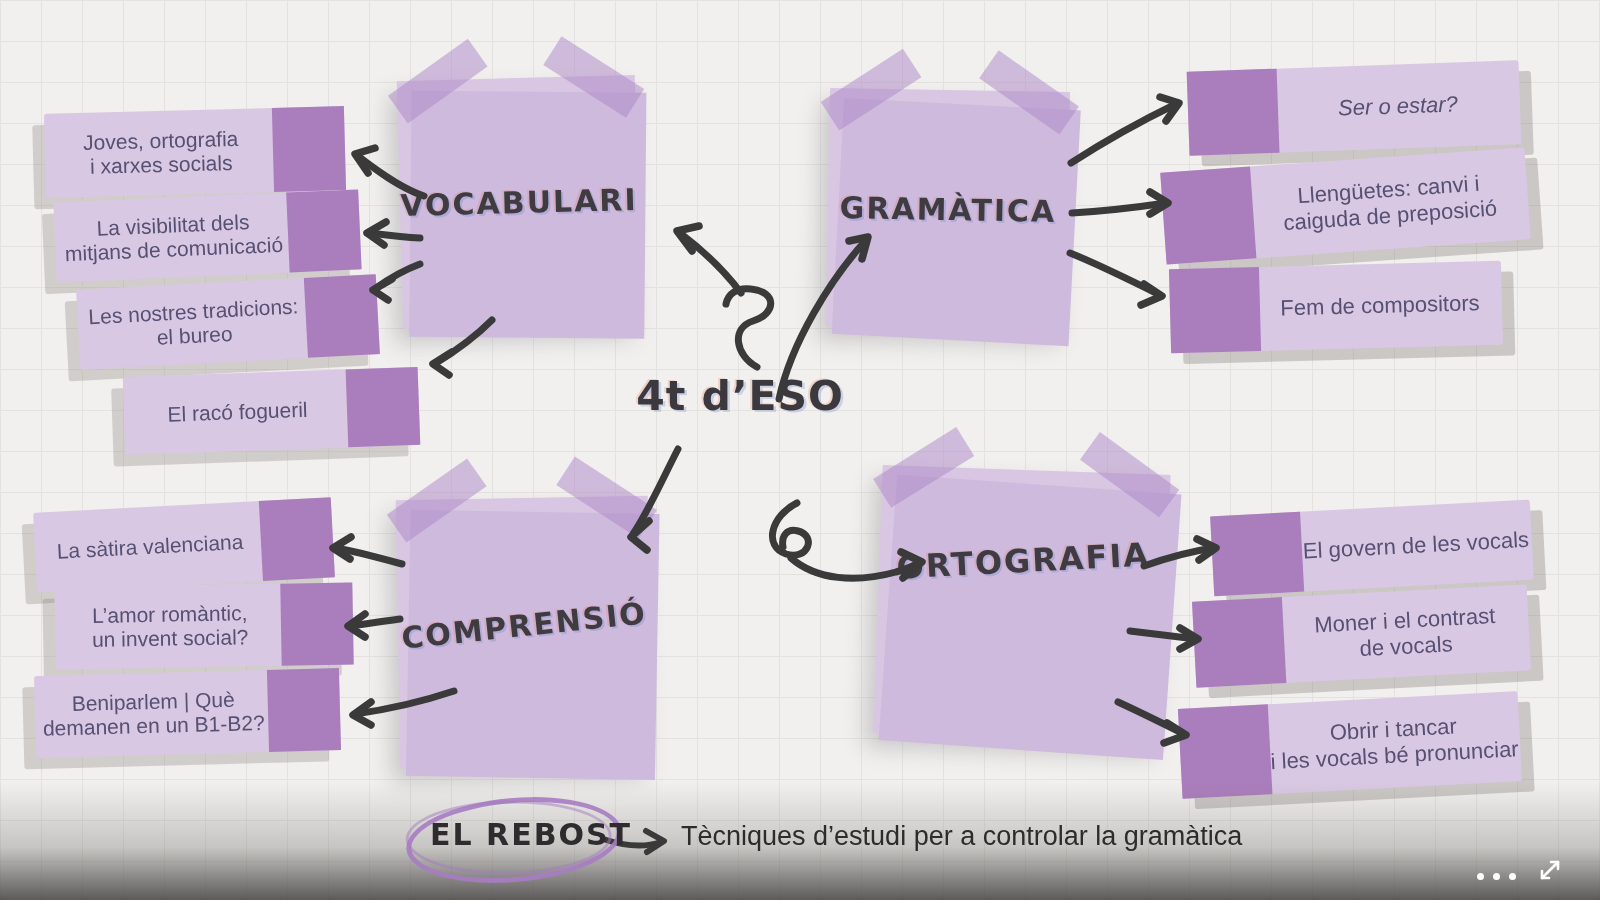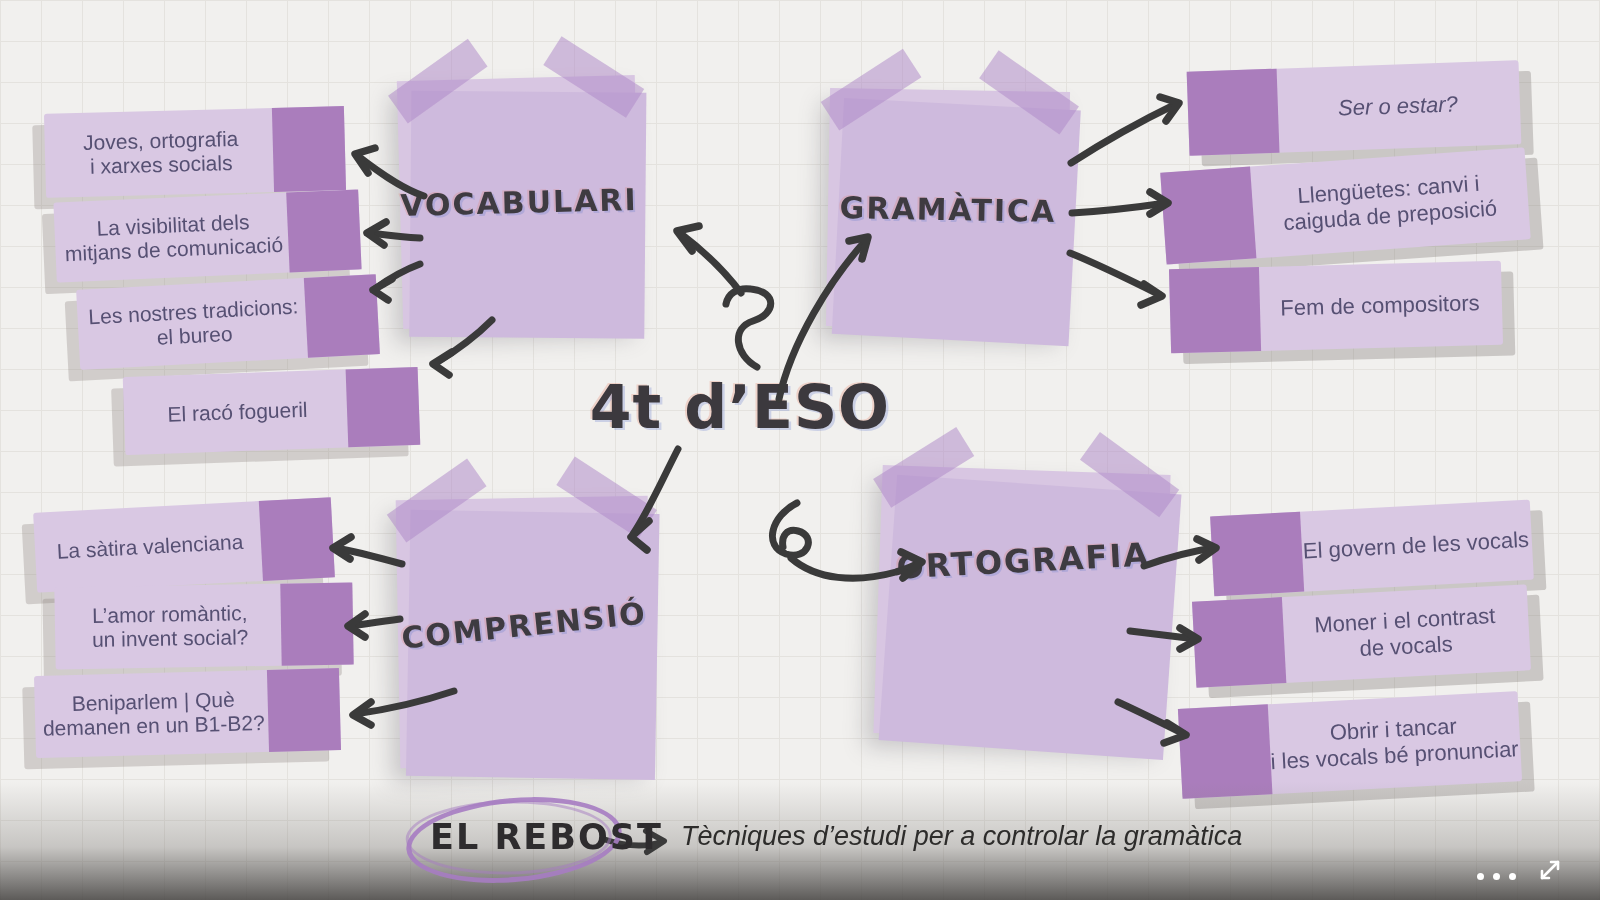--- a/index.html
+++ b/index.html
@@ -68,21 +68,21 @@
   .m1{left:1188px;top:66px; width:332px;height:84px;transform:rotate(-2deg);}
   .m2{left:1163px;top:160px;width:365px;height:92px;transform:rotate(-4deg);}
   .m3{left:1170px;top:265px;width:332px;height:84px;transform:rotate(-1.5deg);}
   .m4{left:1212px;top:508px;width:320px;height:80px;transform:rotate(-3deg);}
   .m5{left:1194px;top:593px;width:335px;height:86px;transform:rotate(-3deg);}
   .m6{left:1180px;top:700px;width:340px;height:90px;transform:rotate(-3deg);}
 
   
   .title{position:absolute;left:570px;top:372px;width:340px;text-align:center;z-index:2;}
   .title .main{
-    font-family:"DejaVu Sans",sans-serif;font-weight:bold;font-size:60px;
+    font-family:"DejaVu Sans",sans-serif;font-weight:bold;font-size:41px;
     letter-spacing:1px;color:#3c393e;
     text-shadow:2.5px 2px 0 rgba(115,135,210,0.30), -2px -1.5px 0 rgba(230,120,90,0.25);
   }
   .title .part{
     margin-top:6px;font-family:"DejaVu Sans",sans-serif;font-weight:bold;
     font-size:21px;letter-spacing:5px;color:#3c393e;
   }
 
   
   .arrows{position:absolute;left:0;top:0;z-index:4;pointer-events:none;}
@@ -99,26 +99,26 @@
   .badge-ellipse{
     position:absolute;left:406px;top:798px;width:206px;height:74px;z-index:5;
     border:5px solid rgba(166,124,194,0.9);border-radius:50%;transform:rotate(-5deg);
   }
   .badge-ellipse::before{
     content:"";position:absolute;inset:-3px 5px 3px -5px;
     border:3px solid rgba(166,124,194,0.5);border-radius:50%;transform:rotate(4deg);
   }
   .badge-label{
     position:absolute;left:430px;top:817px;z-index:5;cursor:pointer;
-    font-family:"DejaVu Sans",sans-serif;font-weight:bold;font-size:35px;
+    font-family:"DejaVu Sans",sans-serif;font-weight:bold;font-size:30px;
     letter-spacing:2px;color:#2e2c2e;
   }
   .footer-desc{
     position:absolute;left:681px;top:821px;z-index:5;
-    font-size:27px;color:#2d2c2b;letter-spacing:0px;font-style:italic;
+    font-size:27px;color:#2d2c2b;letter-spacing:0px;
   }
 
   
   .dots{position:absolute;left:1473px;top:869px;display:flex;gap:9px;z-index:6;cursor:pointer;padding:4px;}
   .dots i{width:7px;height:7px;border-radius:50%;background:#fff;display:block;}
   .expand{position:absolute;left:1534px;top:854px;z-index:6;cursor:pointer;}
 </style>
 </head>
 <body>
 

